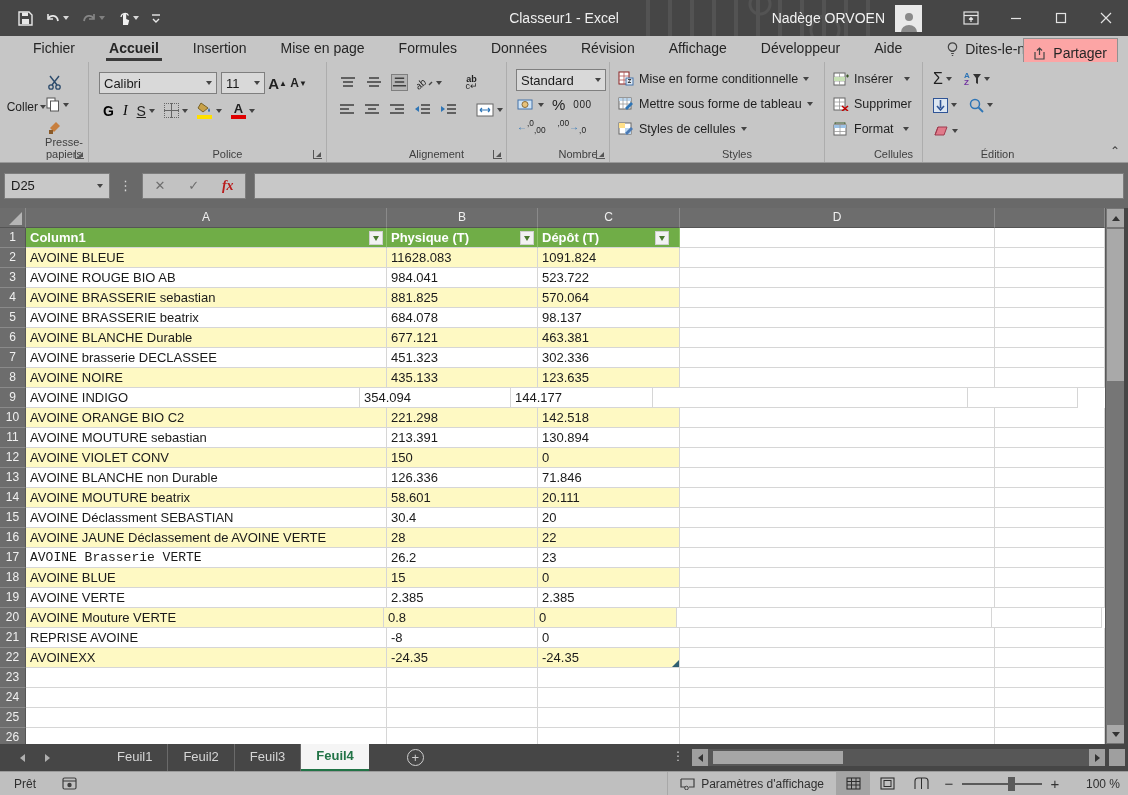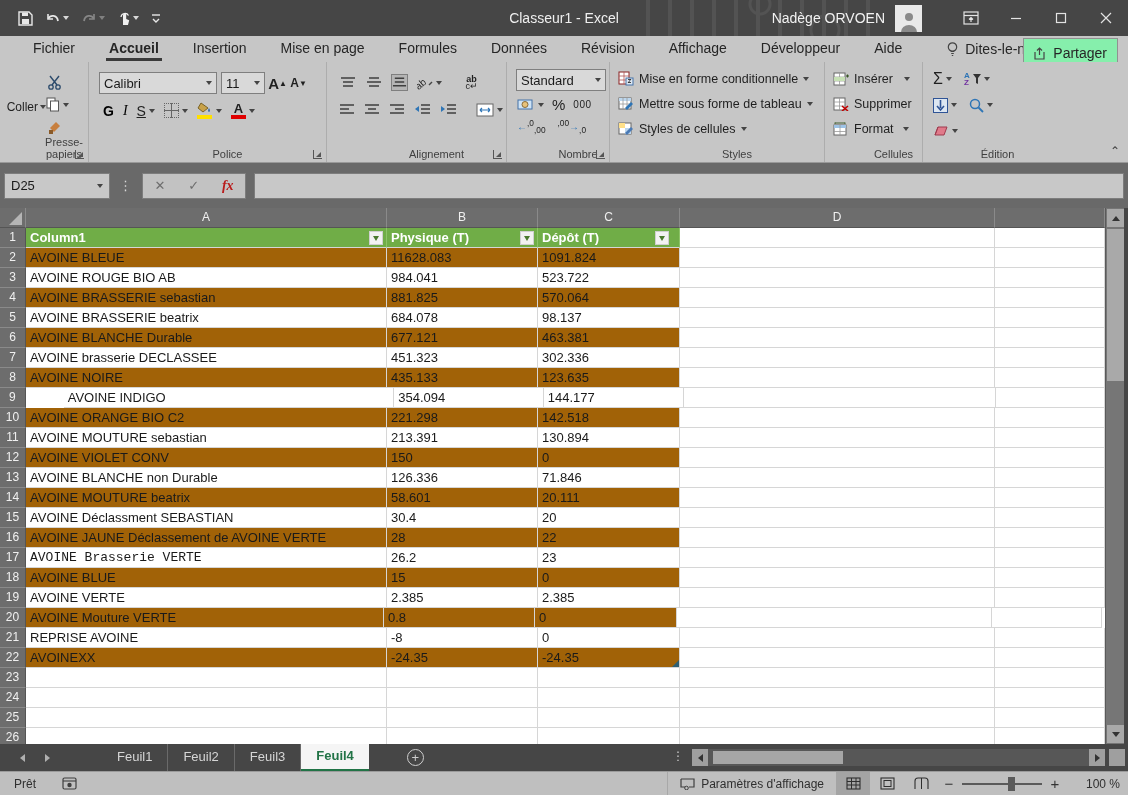--- a/index.html
+++ b/index.html
@@ -24,21 +24,21 @@
   .avatar { width:27px; height:27px; background:#e9e9e9; display:flex; align-items:flex-end; justify-content:center; margin-right:26px; overflow:hidden; }
   .winbtn { width:45px; height:36px; display:flex; align-items:center; justify-content:center; color:#e3e3e3; font-size:15px; }
 
   
   #tabrow { position:absolute; top:36px; left:0; width:1128px; height:26px; background:#c6c6c6; display:flex; align-items:center; }
   #tabs { display:flex; align-items:flex-start; padding-left:16px; gap:0; height:26px; }
   .tab { padding:0 17px; height:26px; line-height:25px; font-size:14px; color:#262626; position:relative; }
   .tab.active { font-weight:bold; }
   .tab.active::after { content:""; position:absolute; left:14px; right:14px; bottom:1px; height:3px; background:#3a3a3a; }
   #tellme { display:flex; align-items:center; gap:7px; margin-left:28px; font-size:14px; color:#262626; }
-  #share-btn { position:absolute; right:10px; top:2px; height:30px; background:#86efac; border:1px solid #919191; display:flex; align-items:center; gap:6px; padding:0 10px; font-size:14px; color:#262626; }
+  #share-btn { position:absolute; right:10px; top:2px; height:30px; background:#fca5a5; border:1px solid #919191; display:flex; align-items:center; gap:6px; padding:0 10px; font-size:14px; color:#262626; }
 
   
   #ribbon { position:absolute; top:62px; left:0; width:1128px; height:101px; background:#c6c6c6; border-bottom:1px solid #999; display:flex; }
   .rgroup { position:relative; height:100px; padding:4px 4px 18px 4px; }
   .rgroup + .rgroup { border-left:1px solid #adadad; }
   .gcaption { position:absolute; bottom:2px; left:0; right:0; text-align:center; font-size:11px; color:#3f3f3f;padding-left:40px; }
   .launcher { position:absolute; bottom:3px; right:4px; width:9px; height:9px; border-left:1px solid #555; border-bottom:1px solid #555; }
   .launcher::after { content:""; position:absolute; right:1px; bottom:1px; width:0; height:0; border-style:solid; border-width:0 0 5px 5px; border-color:transparent transparent #555 transparent; }
   .caret { width:0; height:0; border-left:3px solid transparent; border-right:3px solid transparent; border-top:4px solid #444; }
   .rbtn { display:flex; align-items:center; gap:3px; color:#1f1f1f; font-size:12px; }
@@ -73,21 +73,21 @@
 
   
   #grid { position:absolute; top:208px; left:0; width:1105px; height:536px; background:#fff; overflow:hidden; }
   .grid-header-row { display:flex; height:20px; background:#6d6d6d; }
   .corner-cell { width:26px; height:20px; background:#6d6d6d; border-right:1px solid #8a8a8a; border-bottom:1px solid #555; position:relative; }
   .corner-cell::after { content:""; position:absolute; right:3px; bottom:2px; width:0; height:0; border-style:solid; border-width:0 0 13px 13px; border-color:transparent transparent #b5b5b5 transparent; }
   .col-header { height:20px; border-right:1px solid #8a8a8a; border-bottom:1px solid #555; color:#f0f0f0; font-size:12px; text-align:center; line-height:19px; }
   .grid-row { display:flex; height:20px; }
   .row-header { width:26px; background:#6d6d6d; border-bottom:1px solid #8a8a8a; border-right:1px solid #555; color:#f0f0f0; font-size:12px; text-align:center; line-height:19px; }
   .cell { height:20px; border-right:1px solid #d6d6d6; border-bottom:1px solid #d6d6d6; font-size:13px; color:#1a1a1a; line-height:19px; padding-left:4px; white-space:nowrap; overflow:hidden; position:relative; }
-  .cell.band { background:#a16207; }
+  .cell.band { background:#fef9c3; }
   .cell.thead { background:#70AD47; color:#fff; font-weight:bold; border-right:1px solid #8dc368; }
   .filter-btn { position:absolute; top:3px; width:14px; height:14px; background:#f2f2f2; border:1px solid #cfcfcf; display:flex; align-items:center; justify-content:center; }
   .filter-btn i { width:0; height:0; border-left:3.5px solid transparent; border-right:3.5px solid transparent; border-top:5px solid #4a7a2e; }
   .tbl-handle { position:absolute; right:0; bottom:0; width:0; height:0; border-style:solid; border-width:0 0 7px 7px; border-color:transparent transparent #2e5f72 transparent; }
 
   
   #vscroll { position:absolute; left:1105px; top:208px; width:19px; height:536px; background:#767676; border-left:1px solid #5a5a5a; }
   .vs-btn { position:absolute; left:1px; width:17px; height:18px; background:#a9a9a9; display:flex; align-items:center; justify-content:center; }
   .vs-thumb { position:absolute; left:1px; top:21px; width:17px; height:152px; background:#a9a9a9; }
   .tri-up { width:0;height:0;border-left:4px solid transparent;border-right:4px solid transparent;border-bottom:5px solid #333; }
@@ -601,21 +601,21 @@
     <div class="grid-row">
       <div class="row-header">8</div>
       <div class="cell band" style="width: 361px;">AVOINE NOIRE</div>
       <div class="cell band" style="width: 151px;">435.133</div>
       <div class="cell band" style="width: 142px;">123.635</div>
       <div class="cell" style="width: 315px;"></div>
       <div class="cell" style="width: 110px;"></div>
     </div>
     <div class="grid-row">
       <div class="row-header">9</div>
-      <div class="cell" style="width: 334px; margin-left: 38px;">AVOINE INDIGO</div>
+      <div class="cell" style="width: 334px;">AVOINE INDIGO</div>
       <div class="cell" style="width: 151px;">354.094</div>
       <div class="cell" style="width: 142px;">144.177</div>
       <div class="cell" style="width: 315px;"></div>
       <div class="cell" style="width: 110px;"></div>
     </div>
     <div class="grid-row">
       <div class="row-header">10</div>
       <div class="cell band" style="width: 361px;">AVOINE ORANGE BIO C2</div>
       <div class="cell band" style="width: 151px;">221.298</div>
       <div class="cell band" style="width: 142px;">142.518</div>

